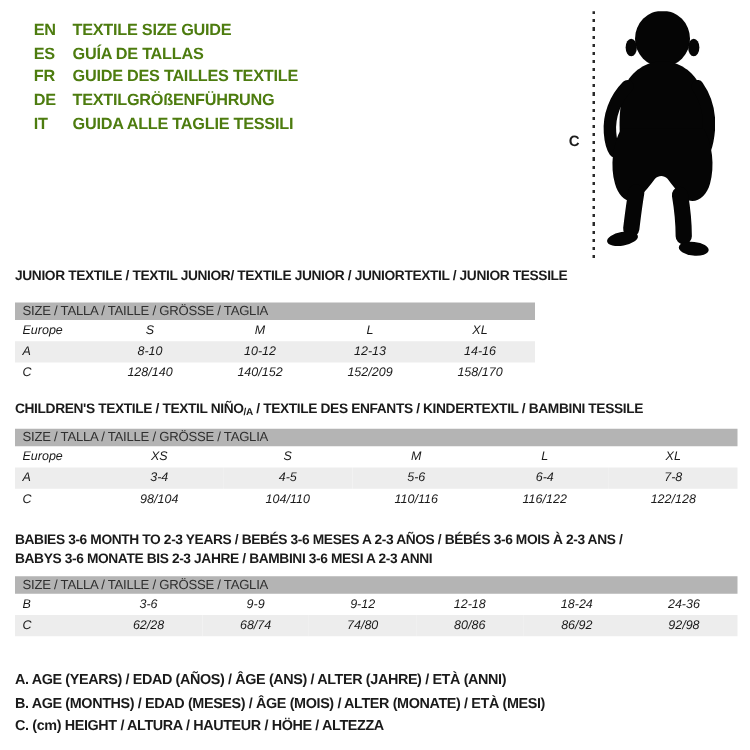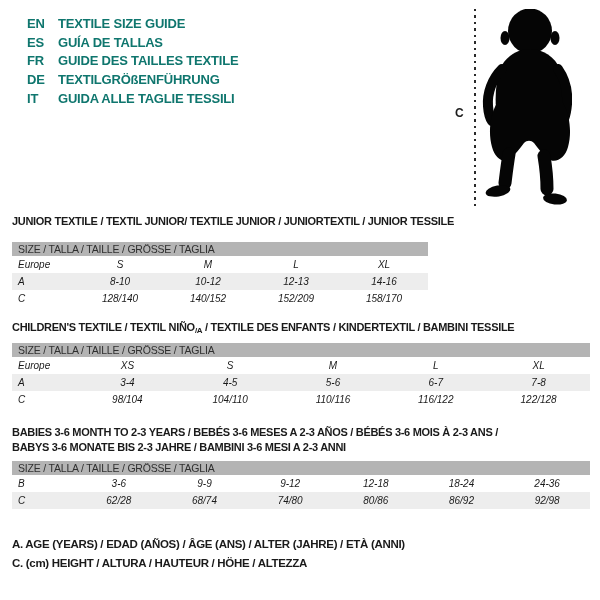--- a/index.html
+++ b/index.html
@@ -17,21 +17,21 @@
   .lang-block {
     position: absolute;
     left: 27px; top: 15px;
   }
   .lang-row {
     display: flex;
     line-height: 18.7px;
     font-size: 13px;
     font-weight: 700;
     letter-spacing: -0.2px;
-    color: #0f766e;
+    color: #4d7c0f;
     white-space: nowrap;
   }
   .lang-code { width: 31px; flex: 0 0 31px; }
 
   
   .figure-area { position: absolute; left: 0; top: 0; }
   .measure-line {
     position: absolute;
     left: 474px; top: 9px;
     width: 2px; height: 199px;
@@ -203,21 +203,21 @@
             <td>S</td>
             <td>M</td>
             <td>L</td>
             <td>XL</td>
           </tr>
           <tr>
             <td>A</td>
             <td>3-4</td>
             <td>4-5</td>
             <td>5-6</td>
-            <td>6-7</td>
+            <td>6-4</td>
             <td>7-8</td>
           </tr>
           <tr>
             <td>C</td>
             <td>98/104</td>
             <td>104/110</td>
             <td>110/116</td>
             <td>116/122</td>
             <td>122/128</td>
           </tr>
@@ -250,16 +250,17 @@
             <td>80/86</td>
             <td>86/92</td>
             <td>92/98</td>
           </tr>
         </tbody>
     </table>
   </div>
 
   <div class="footnotes">
     <div class="footnote-line">A. AGE (YEARS) / EDAD (AÑOS) / ÂGE (ANS) / ALTER (JAHRE) / ETÀ (ANNI)</div>
+    <div class="footnote-line">B. AGE (MONTHS) / EDAD (MESES) / ÂGE (MOIS) / ALTER (MONATE) / ETÀ (MESI)</div>
     <div class="footnote-line">C. (cm) HEIGHT / ALTURA / HAUTEUR / HÖHE / ALTEZZA</div>
   </div>
 
 </div>
 
 </body></html>

